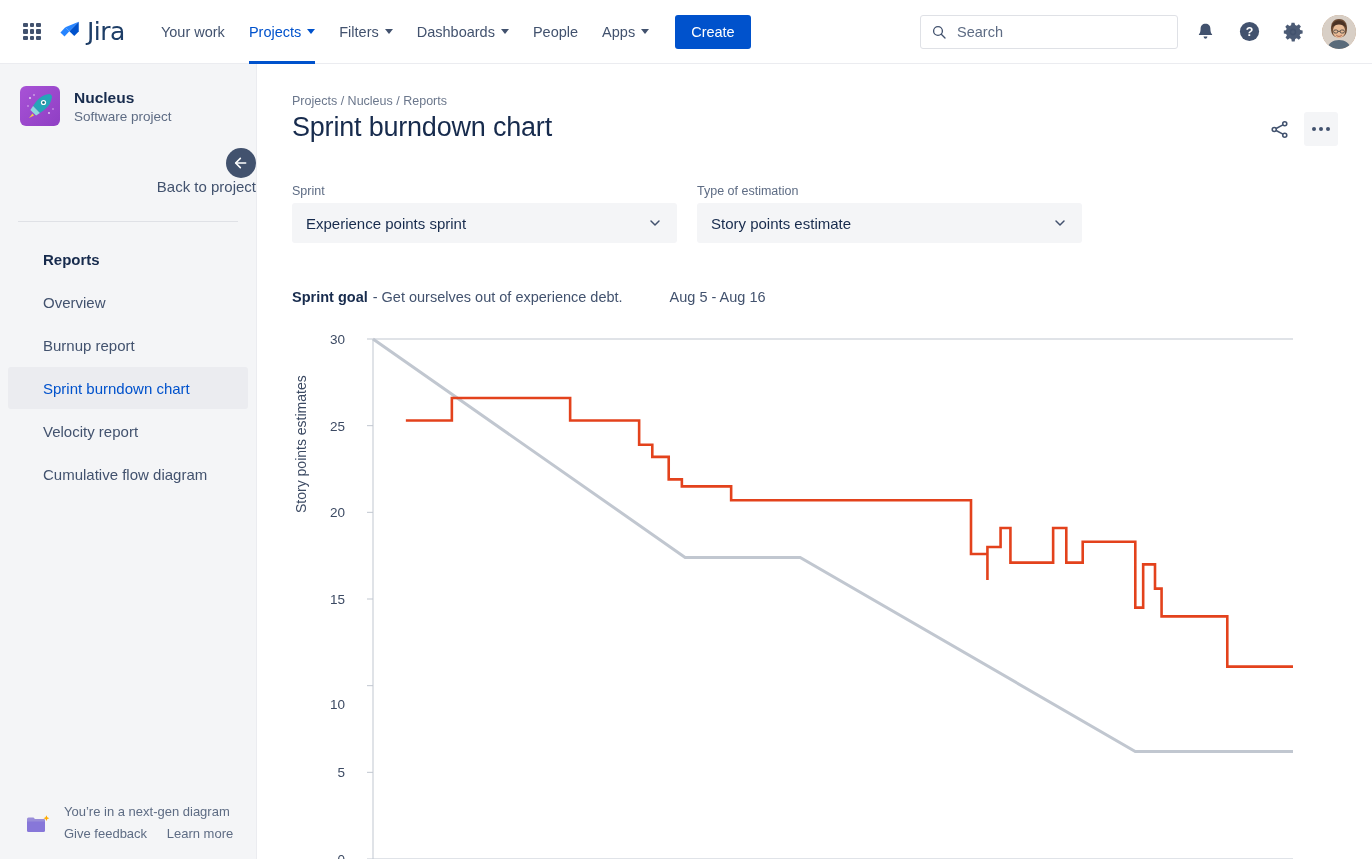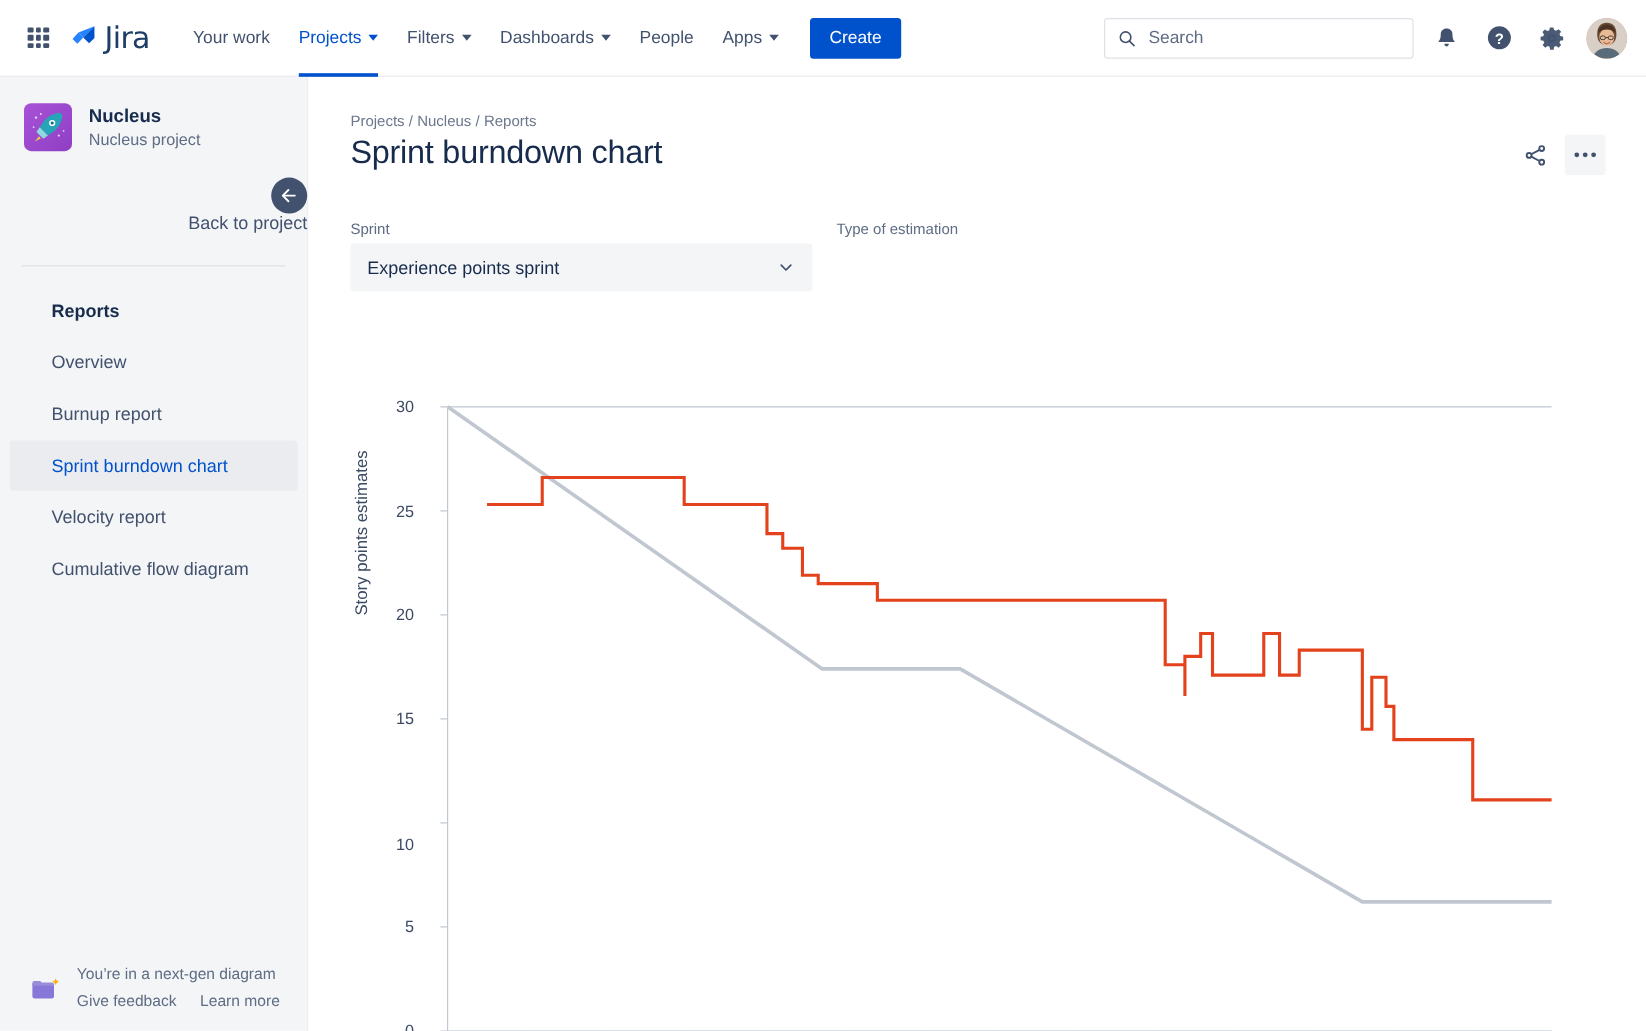--- a/index.html
+++ b/index.html
@@ -294,21 +294,21 @@
         <path d="M12.5 27.5l-3.5 4.5 5-2.5z" fill="#f2c94c"></path>
         <circle cx="10" cy="12" r="1" fill="#e9d5f5"></circle>
         <circle cx="14" cy="9" r="0.8" fill="#e9d5f5"></circle>
         <circle cx="29" cy="27" r="0.9" fill="#e9d5f5"></circle>
         <circle cx="33" cy="23" r="0.7" fill="#e9d5f5"></circle>
         <circle cx="8" cy="20" r="0.7" fill="#e9d5f5"></circle>
       </svg>
     </div>
     <div class="proj-meta">
       <div class="proj-name">Nucleus</div>
-      <div class="proj-type">Nucleus project</div>
+      <div class="proj-type">Software project</div>
     </div>
   </div>
 
   <div class="back-row">
     <div class="back-circle">
       <svg width="16" height="16" viewBox="0 0 24 24">
         <path d="M11 5l-7 7 7 7" stroke="#fff" stroke-width="2.4" fill="none" stroke-linecap="round" stroke-linejoin="round"></path>
         <line x1="4.5" y1="12" x2="19" y2="12" stroke="#fff" stroke-width="2.4" stroke-linecap="round"></line>
       </svg>
     </div>
@@ -392,23 +392,34 @@
       <div class="field-label">Sprint</div>
       <div class="select">
         <span class="select-val">Experience points sprint</span>
         <svg class="chev" width="16" height="16" viewBox="0 0 24 24" fill="none">
           <path d="M6 9l6 6 6-6" stroke="#42526e" stroke-width="2.2" stroke-linecap="round" stroke-linejoin="round"></path>
         </svg>
       </div>
     </div>
     <div class="field">
       <div class="field-label">Type of estimation</div>
-    </div>
-  </div>
-
+      <div class="select">
+        <span class="select-val">Story points estimate</span>
+        <svg class="chev" width="16" height="16" viewBox="0 0 24 24" fill="none">
+          <path d="M6 9l6 6 6-6" stroke="#42526e" stroke-width="2.2" stroke-linecap="round" stroke-linejoin="round"></path>
+        </svg>
+      </div>
+    </div>
+  </div>
+
+  <div class="goal-row">
+    <span class="goal-strong">Sprint goal</span>
+    <span style="margin-left:5px">- Get ourselves out of experience debt.</span>
+    <span class="goal-dates">Aug 5 - Aug 16</span>
+  </div>
 
   <div class="chart-wrap">
     <div class="axis-title">Story points estimates</div>
     <div class="yticks">
         <div class="ytick" style="top: 531px;">0</div>
         <div class="ytick" style="top: 444.333px;">5</div>
         <div class="ytick" style="top: 376px; margin-left: 12px;">10</div>
         <div class="ytick" style="top: 271px;">15</div>
         <div class="ytick" style="top: 184.333px;">20</div>
         <div class="ytick" style="top: 97.6667px;">25</div>

